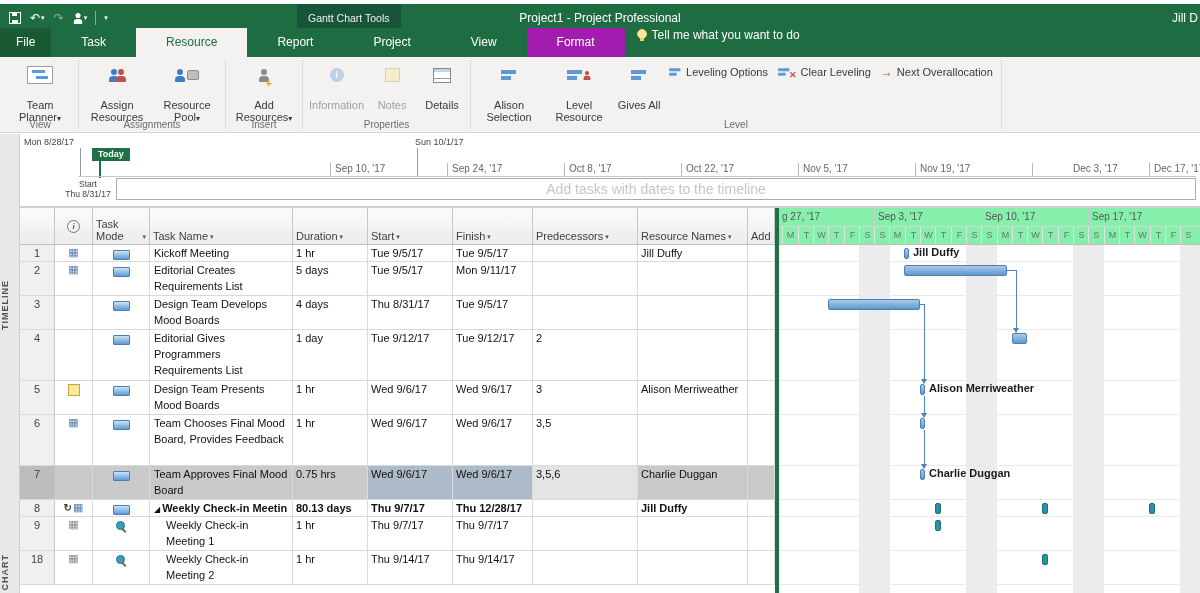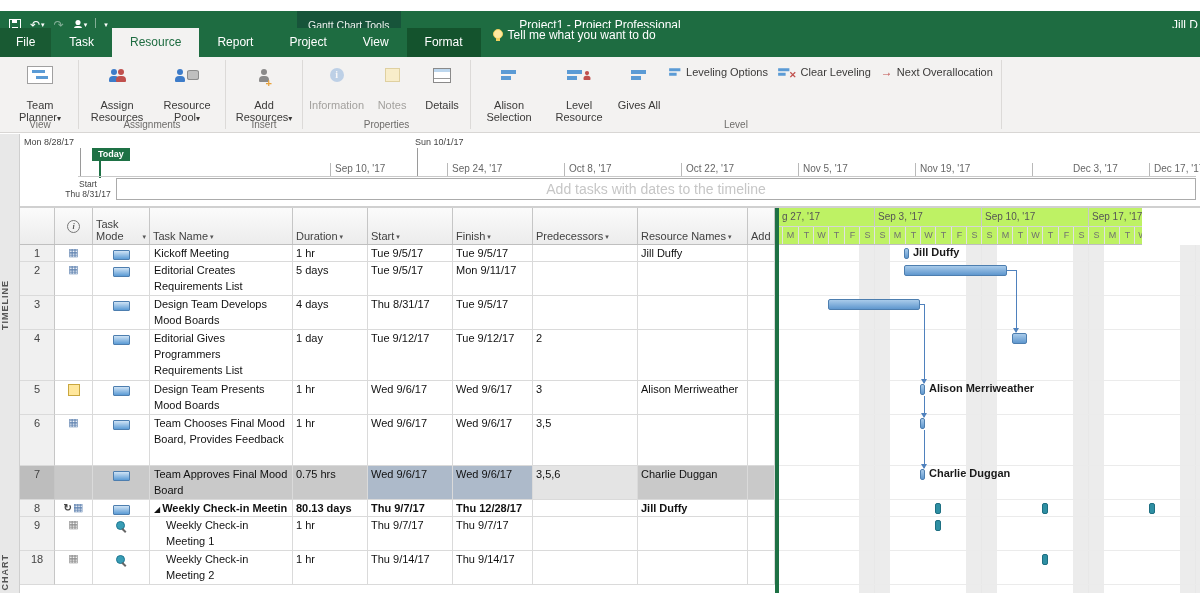--- a/index.html
+++ b/index.html
@@ -1,44 +1,44 @@
 <!DOCTYPE html>
 <html><head>
 <meta charset="utf-8">
 <style>
   html,body{margin:0;padding:0;background:#fff}
   #app{position:relative;width:1200px;height:593px;overflow:hidden;
        font-family:"Liberation Sans",sans-serif;background:#fff;user-select:none}
 
   
-  .titlebar{position:absolute;left:0;top:11px;width:100%;height:28px;background:#1E6C41;color:#fff}
+  .titlebar{position:absolute;left:0;top:4px;width:100%;height:28px;background:#1E6C41;color:#fff}
   .qat{position:absolute;left:6px;top:0;height:28px;display:flex;align-items:center;gap:3px}
   .qat-btn{display:flex;align-items:center;gap:1px;padding:2px 3px;font-size:12px;color:#fff}
   .dim{opacity:.45}
   .qat-sep{width:1px;height:14px;background:rgba(255,255,255,.45);margin:0 2px}
   .ic-save{position:relative;width:10px;height:10px;border:1px solid #fff}
   .ic-save::before{content:"";position:absolute;left:2px;top:0;width:5px;height:3px;background:#fff}
   .ic-save::after{content:"";position:absolute;left:2px;bottom:0;width:6px;height:3px;background:#fff}
   .gl{font-style:normal}
   .gl-undo::before{content:"↶"}
   .gl-redo::before{content:"↷"}
   .gl-caret::before{content:"▾"}
   .qat .gl-caret{font-size:7px}
   .ctx-tools{position:absolute;left:297px;top:0;height:28px;line-height:28px;padding:0 11px;
              background:#17543A;font-size:10.5px;color:#EAF2EC;white-space:nowrap}
   .win-title{position:absolute;left:50%;top:0;transform:translateX(-50%);line-height:28px;font-size:12px;white-space:nowrap}
   .user{position:absolute;right:2px;top:0;line-height:28px;font-size:12px;white-space:nowrap}
 
   
   .tabsrow{position:absolute;left:0;top:28px;width:100%;height:29px;background:#1E6C41;display:flex;align-items:flex-start}
   .tabs-left{display:flex}
-  .tab{padding:0 18px;line-height:29px;font-size:12px;color:#fff;white-space:nowrap}
+  .tab{padding:0 30px;line-height:29px;font-size:12px;color:#fff;white-space:nowrap}
   .tab.file{background:#195A33;padding:0 16px}
   .tab.active{background:#F3F2F1;color:#1E6C41}
-  .tab.ctx{background:#14532d}
+  .tab.ctx{background:#a21caf}
   .tellme{display:flex;align-items:center;gap:6px;margin-left:12px;color:#fff;font-size:12px;white-space:nowrap}
   .ic-bulb{position:relative;width:9px;height:12px}
   .ic-bulb::before{content:"";position:absolute;top:0;left:0;width:8px;height:8px;border-radius:50%;background:#FFE9A0;border:1px solid #F0D060}
   .ic-bulb::after{content:"";position:absolute;left:3px;bottom:0;width:4px;height:3px;background:#F0D060}
 
   
   .ribbon{position:absolute;left:0;top:57px;width:100%;height:76px;background:#F3F2F1;
           border-bottom:1px solid #D8D6D4;display:flex;align-items:stretch;padding-left:2px;box-sizing:border-box}
   .rgroup{position:relative;display:flex;align-items:flex-start;padding:3px 3px 15px}
   .glabel{position:absolute;bottom:2px;left:0;right:0;text-align:center;font-size:10px;color:#6E6C6A;white-space:nowrap}
@@ -132,21 +132,21 @@
   .ic-pin::after{content:"";position:absolute;left:8px;top:8px;width:2px;height:5px;background:#666;transform:rotate(-45deg)}
   .ic-calgrid{color:#5B7FAE;font-size:11px;line-height:11px}
   .gl-grid::before{content:"▦"}
   .ic-calgrid.gray{color:#8A8A8A}
   .ic-recur{font-size:10px;color:#444;font-weight:bold;line-height:11px}
   .gl-recur::before{content:"↻"}
   .ic-note.sm2{width:10px;height:10px;margin-top:1px}
 
   
   .divider{position:absolute;left:775px;top:208px;width:4px;height:385px;background:#1E7145}
-  .chart-header{position:absolute;left:779px;top:208px;width:363px;height:37px;overflow:hidden;background:#bef264;border-bottom:1px solid #BFBFBF;box-sizing:border-box}
+  .chart-header{position:absolute;left:779px;top:208px;width:421px;height:37px;overflow:hidden;background:#86efac;border-bottom:1px solid #BFBFBF;box-sizing:border-box}
   .w-cell{position:absolute;top:0;height:19px;border-left:1px solid #C9C9C9;border-bottom:1px solid #D6D6D6;
           font-size:10px;color:#555;padding:3px 0 0 3px;white-space:nowrap;box-sizing:border-box}
   .d-cell{position:absolute;top:19px;height:18px;width:16px;border-left:1px solid #E2E2E2;font-size:9px;color:#707070;text-align:center;padding-top:3px;box-sizing:border-box}
   .chart-body{position:absolute;left:779px;top:245px;width:421px;height:348px;overflow:hidden;background:#fff}
   .wkend{position:absolute;top:0;bottom:0;width:31px;background:#ECECEC}
   .weekline{position:absolute;top:0;bottom:0;width:1px;background:#E8E8E8}
   .rowline{position:absolute;left:0;right:0;height:1px;background:#EBEBEB}
   .bar{position:absolute;height:11px;border-radius:2px;box-sizing:border-box}
   .bar.blue{background:linear-gradient(#A9CBEA,#5F97CE);border:1px solid #4D7EAF}
   .bar.teal{background:#2E8FA3;border:1px solid #1E6F82}

